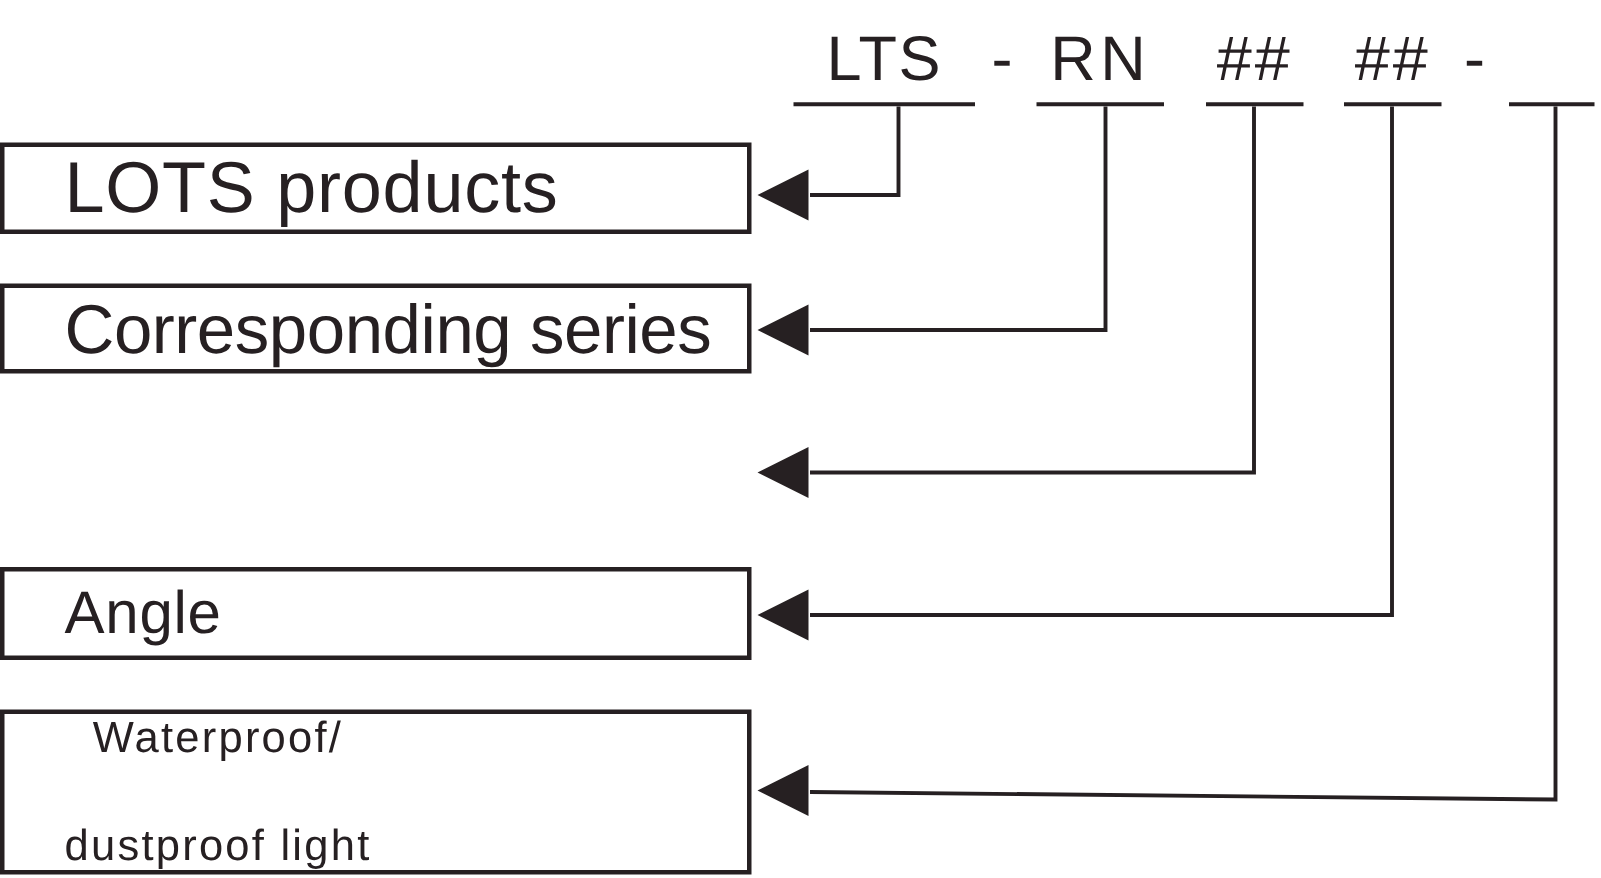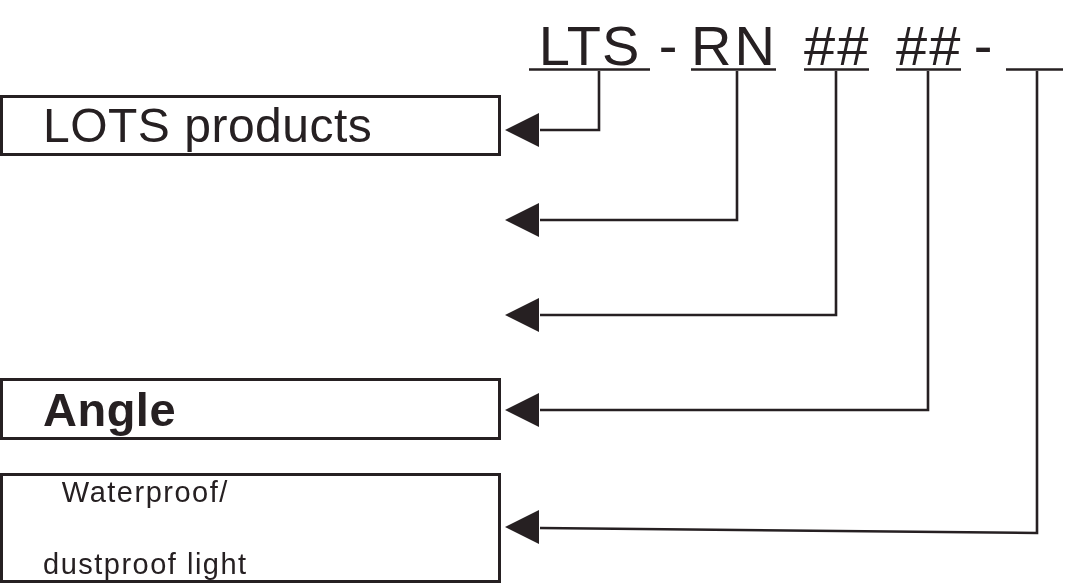--- a/index.html
+++ b/index.html
@@ -18,21 +18,21 @@
   .connectors {
     position: absolute;
     left: 0; top: 0;
     width: 1067px; height: 585px;
     z-index: 1;
   }
   
   .code-seg {
     position: absolute;
     top: 18px;
-    font-size: 56px;
+    font-size: 42px;
     line-height: 1;
     text-align: center;
     white-space: nowrap;
     color: #262022;
     z-index: 2;
   }
   .seg-lts { left: 529px; width: 121px; letter-spacing: 1px; }
   .seg-hy1 { left: 652px; width: 32px; }
   .seg-rn  { left: 691px; width: 85px; letter-spacing: 3px; }
   .seg-d1  { left: 804px; width: 65px; letter-spacing: 2px; }
@@ -56,21 +56,21 @@
     white-space: pre-line;
     color: #262022;
   }
   .box-1 { top: 95px;  height: 61px; }
   .box-1 .label { font-size: 48px; letter-spacing: 0.5px; }
   .box-2 { top: 189px; height: 60px; }
   .box-2 .label { font-size: 46px; letter-spacing: -0.3px; }
   .box-3 { top: 283px; height: 62px; }
   .box-3 .label { font-size: 47px; letter-spacing: 0.5px; }
   .box-4 { top: 378px; height: 62px; }
-  .box-4 .label { font-size: 47px; letter-spacing: 0.5px; font-weight: bold; }
+  .box-4 .label { font-size: 40px; letter-spacing: 0.5px; }
   .box-5 { top: 473px; height: 110px; }
   .box-5 .label { font-size: 29px; letter-spacing: 1.5px; line-height: 72px; }
 </style>
 </head>
 <body>
 
 <div class="stage">
 
   <svg class="connectors" viewBox="0 0 1067 585" xmlns="http://www.w3.org/2000/svg">
     <g stroke="#262022" stroke-width="2.6" fill="none">
@@ -102,20 +102,23 @@
     <span class="code-seg seg-rn">RN</span>
     <span class="code-seg seg-d1">##</span>
     <span class="code-seg seg-d2">##</span>
     <span class="code-seg seg-hy2">-</span>
     <span class="code-seg seg-ip">IP</span>
   </div>
 
   <div class="label-box box-1">
     <span class="label">LOTS products</span>
   </div>
+  <div class="label-box box-2">
+    <span class="label">Corresponding series</span>
+  </div>
   <div class="label-box box-4">
     <span class="label">Angle</span>
   </div>
   <div class="label-box box-5">
     <span class="label">Waterproof/
 dustproof light</span>
   </div>
 
 </div>
 

